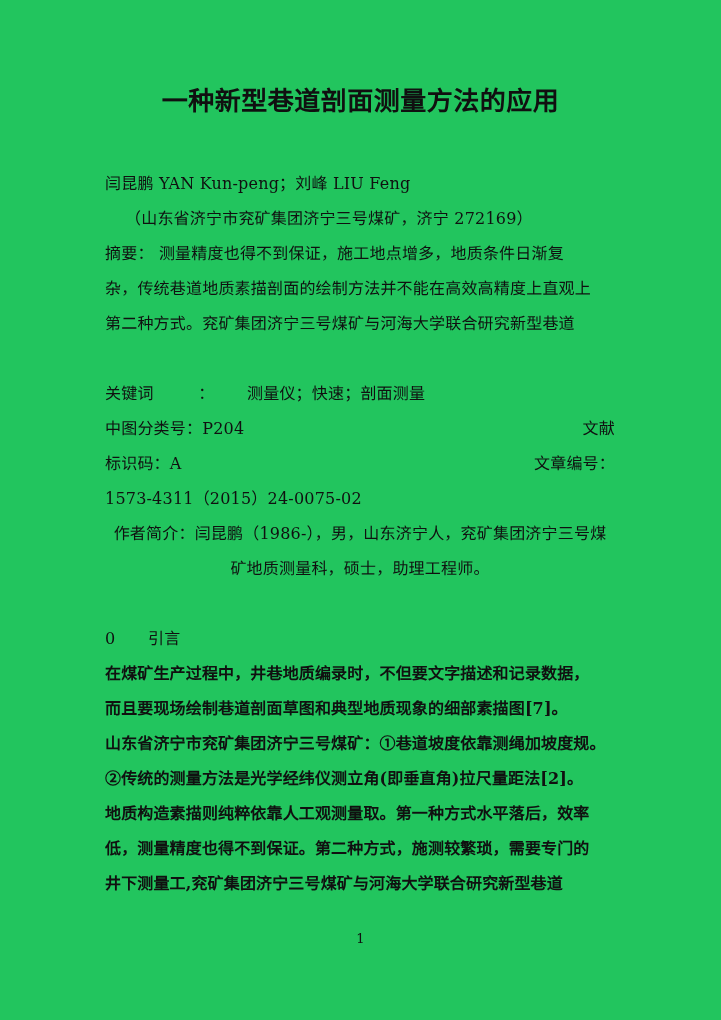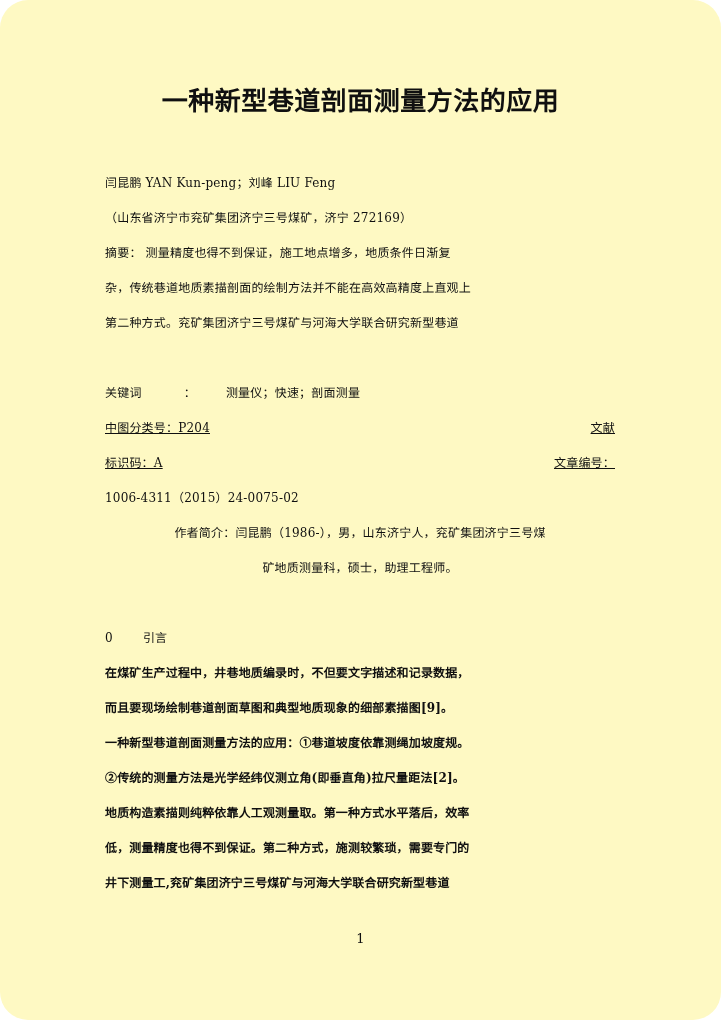--- a/index.html
+++ b/index.html
@@ -13,22 +13,21 @@
     position: relative;
     overflow: hidden;
     font-family: "DejaVu Serif", "Liberation Serif", serif;
     color: #101010;
     -webkit-font-smoothing: antialiased;
   }
 
   .page {
     position: absolute;
     inset: 0;
-    background: #fef9c3;
-    border-radius: 28px;
+    background: #22c55e;
   }
 
   
   .doc-title {
     position: absolute;
     left: 0;
     right: 0;
     top: 84px;
     text-align: center;
     font-size: 26px;
@@ -39,36 +38,35 @@
   }
 
   
   .block {
     position: absolute;
     left: 105px;
     width: 510px;
   }
 
   .line {
-    font-size: 12px;
+    font-size: 16px;
     line-height: 35px;
     height: 35px;
     white-space: nowrap;
     letter-spacing: 0.2px;
   }
 
   
   .line.spread {
     display: flex;
     justify-content: space-between;
     align-items: baseline;
   }
   .line.spread > span {
     white-space: nowrap;
-    text-decoration: underline;
   }
 
   .line.body {
     letter-spacing: 0.15px;
     font-weight: bold;
   }
 
   .line.heading {
     letter-spacing: 0.2px;
   }
@@ -91,21 +89,21 @@
 <body>
 
 <div class="page">
 
   <div class="doc-title">一种新型巷道剖面测量方法的应用</div>
 
   <div class="block" style="top:166px;">
     <div class="line">闫昆鹏 YAN Kun-peng；刘峰 LIU Feng</div>
   </div>
 
-  <div class="block" style="top:201px;">
+  <div class="block" style="top:201px;margin-left:20px;">
     <div class="line">（山东省济宁市兖矿集团济宁三号煤矿，济宁 272169）</div>
   </div>
 
   <div class="block" style="top:236px;">
     <div class="line">摘要：  测量精度也得不到保证，施工地点增多，地质条件日渐复</div>
     <div class="line">杂，传统巷道地质素描剖面的绘制方法并不能在高效高精度上直观上</div>
     <div class="line">第二种方式。兖矿集团济宁三号煤矿与河海大学联合研究新型巷道</div>
   </div>
 
   <div class="block" style="top:376px;">
@@ -120,43 +118,43 @@
 
   <div class="block" style="top:411px;">
     <div class="line spread">
       <span>中图分类号：P204</span>
       <span>文献</span>
     </div>
     <div class="line spread">
       <span>标识码：A</span>
       <span>文章编号：</span>
     </div>
-    <div class="line">1006-4311（2015）24-0075-02</div>
+    <div class="line">1573-4311（2015）24-0075-02</div>
   </div>
 
   <div class="block" style="top:516px;text-align:center;">
     <div class="line">作者简介：闫昆鹏（1986-），男，山东济宁人，兖矿集团济宁三号煤</div>
     <div class="line">矿地质测量科，硕士，助理工程师。</div>
   </div>
 
   <div class="block" style="top:621px;">
     <div class="line heading">
       <span>0</span>
       <span class="gap-md"></span>
       <span>引言</span>
     </div>
   </div>
 
   <div class="block" style="top:656px;">
     <div class="line body">在煤矿生产过程中，井巷地质编录时，不但要文字描述和记录数据，</div>
-    <div class="line body">而且要现场绘制巷道剖面草图和典型地质现象的细部素描图[9]。</div>
+    <div class="line body">而且要现场绘制巷道剖面草图和典型地质现象的细部素描图[7]。</div>
   </div>
 
   <div class="block" style="top:726px;">
-    <div class="line body">一种新型巷道剖面测量方法的应用：①巷道坡度依靠测绳加坡度规。</div>
+    <div class="line body">山东省济宁市兖矿集团济宁三号煤矿：①巷道坡度依靠测绳加坡度规。</div>
     <div class="line body">②传统的测量方法是光学经纬仪测立角(即垂直角)拉尺量距法[2]。</div>
     <div class="line body">地质构造素描则纯粹依靠人工观测量取。第一种方式水平落后，效率</div>
     <div class="line body">低，测量精度也得不到保证。第二种方式，施测较繁琐，需要专门的</div>
     <div class="line body">井下测量工,兖矿集团济宁三号煤矿与河海大学联合研究新型巷道</div>
   </div>
 
   <div class="page-number">1</div>
 
 </div>
 

